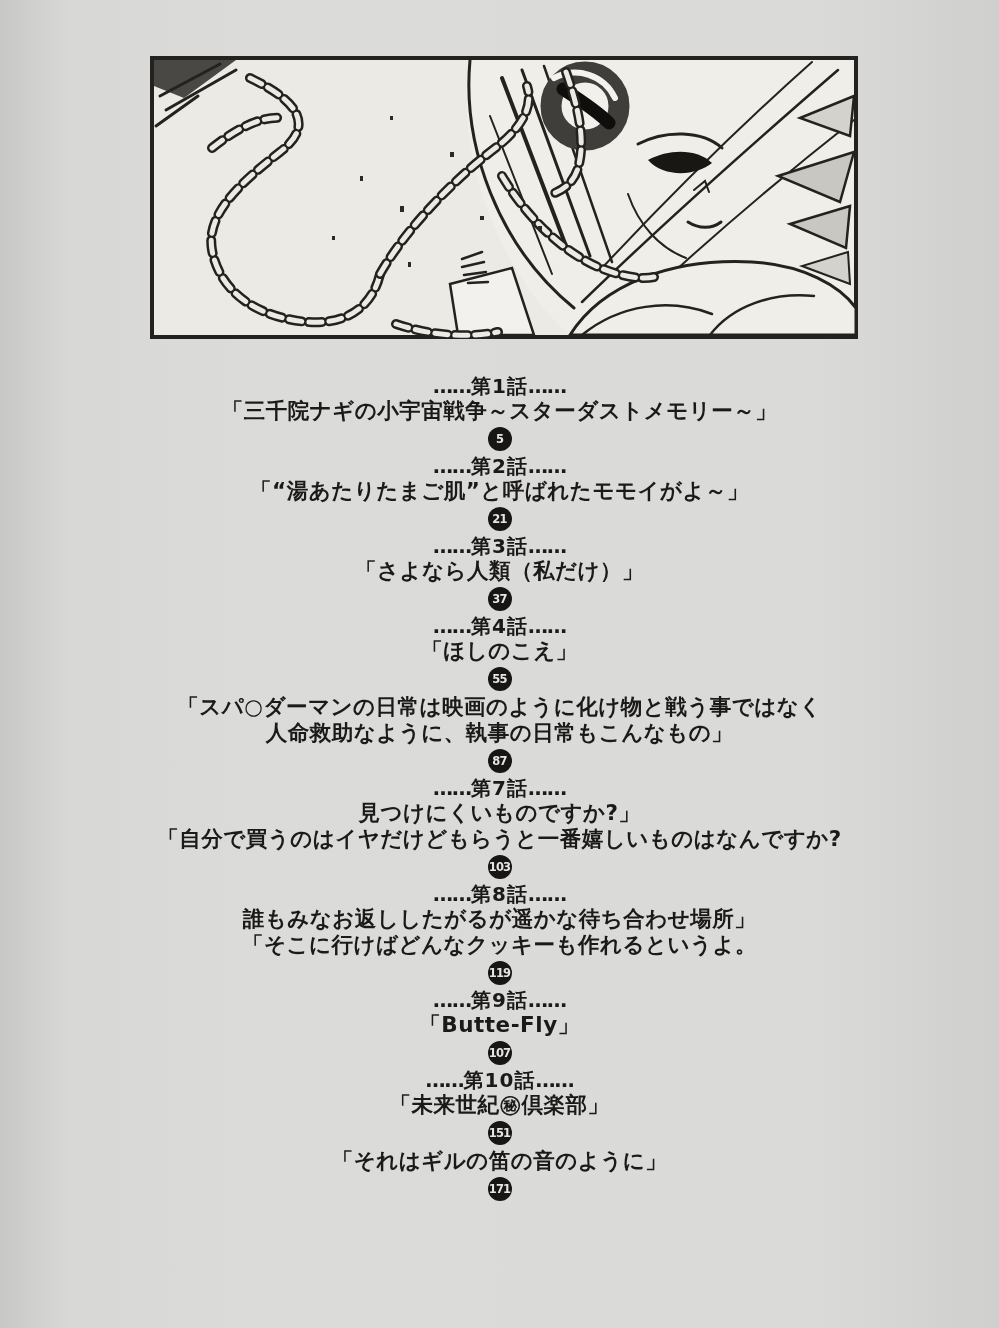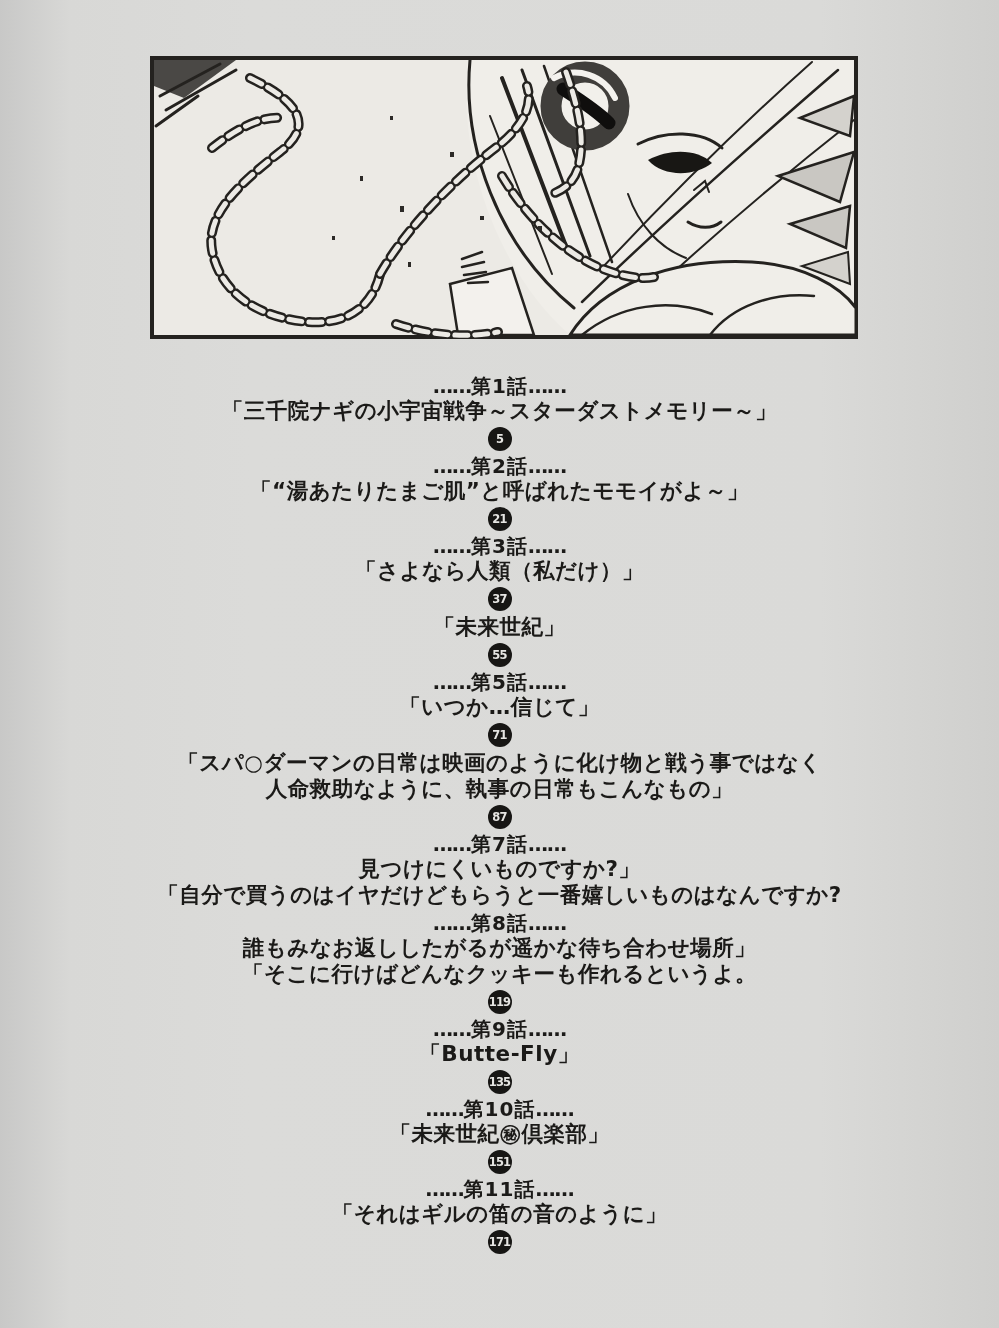--- a/index.html
+++ b/index.html
@@ -139,77 +139,71 @@
 
   <div class="entry">
     <div class="chapter-line"><span class="leader">……</span><span>第3話</span><span class="leader">……</span></div>
     <div class="titles">
           <div class="title-line">「さよなら人類（私だけ）」</div>
         </div>
     <div class="pagenum-row"><span class="pagenum">37</span></div>
   </div>
 
   <div class="entry">
-    <div class="titles">
-          <div class="title-line">「未来世紀」</div>
+    <div class="chapter-line"><span class="leader">……</span><span>第4話</span><span class="leader">……</span></div>
+    <div class="titles">
+          <div class="title-line">「ほしのこえ」</div>
         </div>
     <div class="pagenum-row"><span class="pagenum">55</span></div>
   </div>
 
-  <div class="entry">
-    <div class="chapter-line"><span class="leader">……</span><span>第5話</span><span class="leader">……</span></div>
-    <div class="titles">
-          <div class="title-line">「いつか…信じて」</div>
-        </div>
-    <div class="pagenum-row"><span class="pagenum">71</span></div>
-  </div>
 
   <div class="entry">
     <div class="titles">
           <div class="title-line">「スパ○ダーマンの日常は映画のように化け物と戦う事ではなく</div>
           <div class="title-line">人命救助なように、執事の日常もこんなもの」</div>
         </div>
     <div class="pagenum-row"><span class="pagenum">87</span></div>
   </div>
 
   <div class="entry">
     <div class="chapter-line"><span class="leader">……</span><span>第7話</span><span class="leader">……</span></div>
     <div class="titles">
           <div class="title-line">見つけにくいものですか?」</div>
           <div class="title-line">「自分で買うのはイヤだけどもらうと一番嬉しいものはなんですか?</div>
         </div>
+    <div class="pagenum-row"><span class="pagenum">103</span></div>
   </div>
 
   <div class="entry">
     <div class="chapter-line"><span class="leader">……</span><span>第8話</span><span class="leader">……</span></div>
     <div class="titles">
           <div class="title-line">誰もみなお返ししたがるが遥かな待ち合わせ場所」</div>
           <div class="title-line">「そこに行けばどんなクッキーも作れるというよ。</div>
         </div>
     <div class="pagenum-row"><span class="pagenum">119</span></div>
   </div>
 
   <div class="entry">
     <div class="chapter-line"><span class="leader">……</span><span>第9話</span><span class="leader">……</span></div>
     <div class="titles">
           <div class="title-line">「Butte-Fly」</div>
         </div>
-    <div class="pagenum-row"><span class="pagenum">135</span></div>
+    <div class="pagenum-row"><span class="pagenum">107</span></div>
   </div>
 
   <div class="entry">
     <div class="chapter-line"><span class="leader">……</span><span>第10話</span><span class="leader">……</span></div>
     <div class="titles">
           <div class="title-line">「未来世紀㊙倶楽部」</div>
         </div>
     <div class="pagenum-row"><span class="pagenum">151</span></div>
   </div>
 
   <div class="entry">
-    <div class="chapter-line"><span class="leader">……</span><span>第11話</span><span class="leader">……</span></div>
     <div class="titles">
           <div class="title-line">「それはギルの笛の音のように」</div>
         </div>
     <div class="pagenum-row"><span class="pagenum">171</span></div>
   </div>
 </div>
 
 </div>
 
 </body></html>

